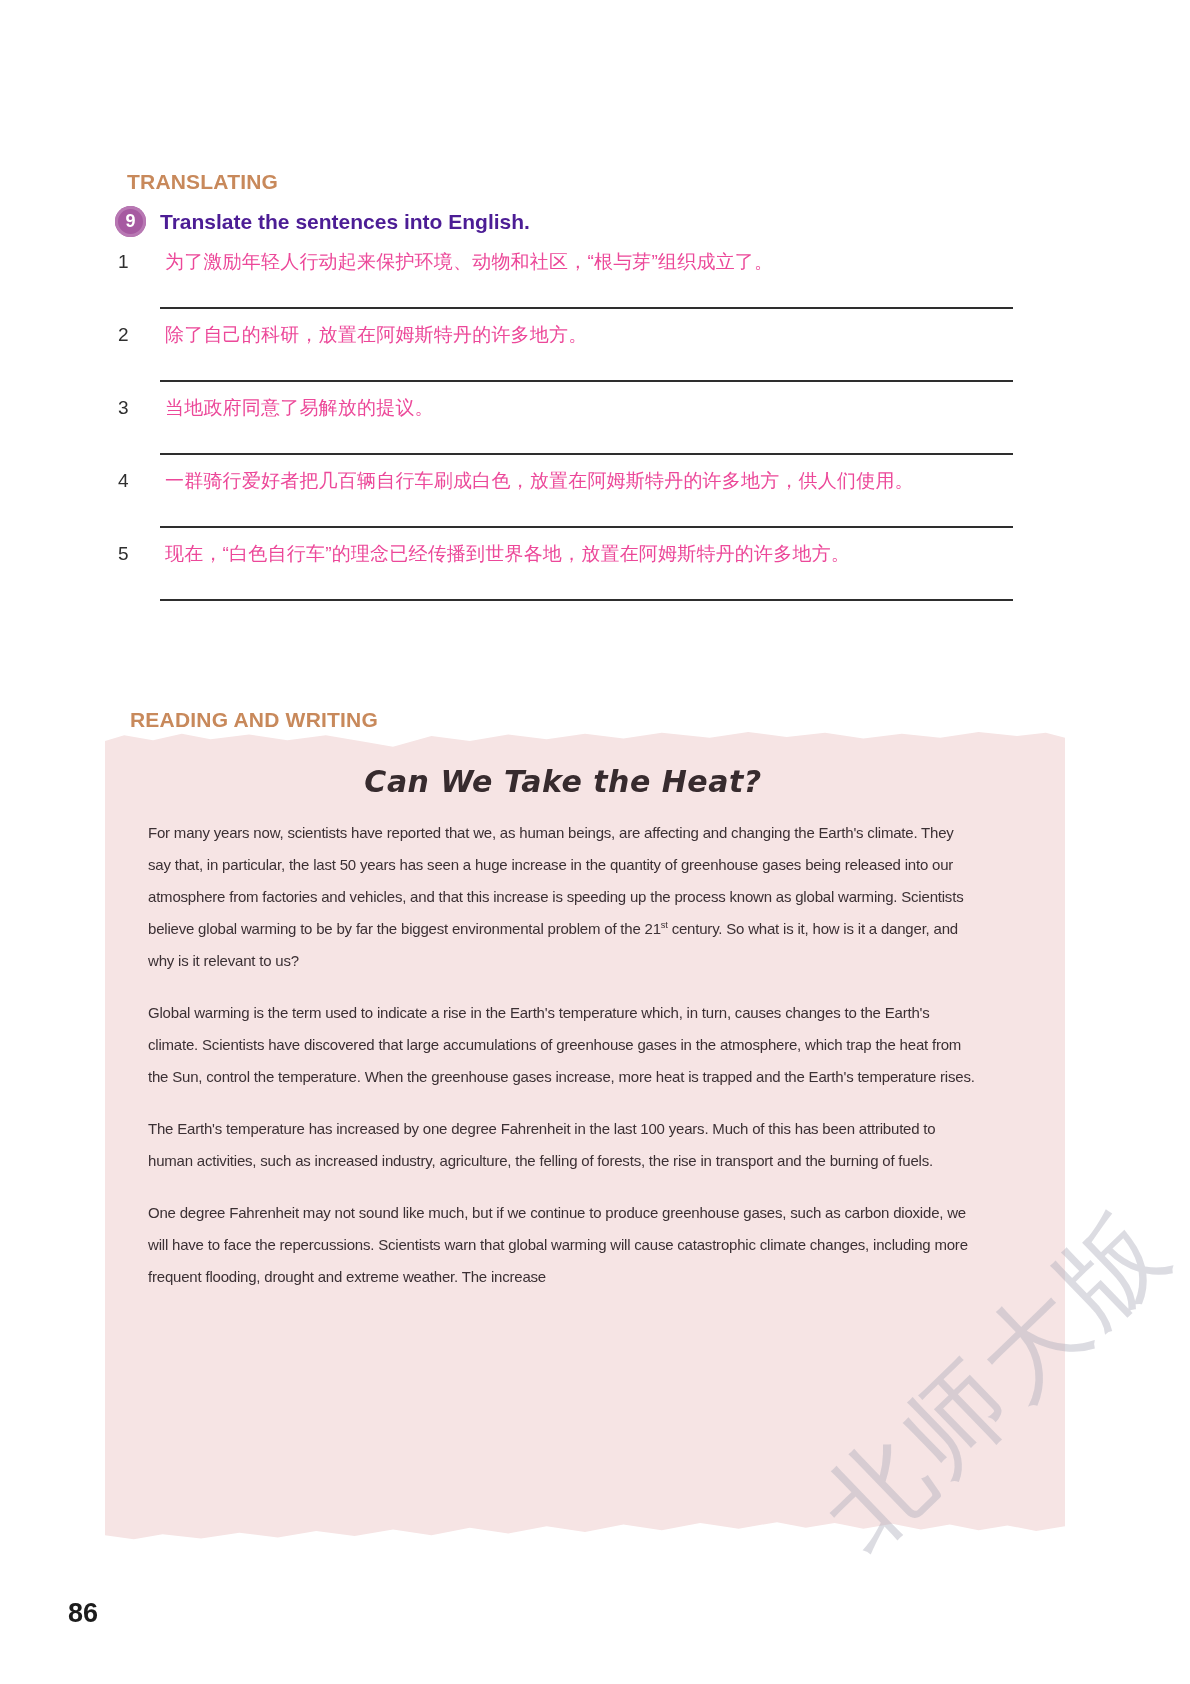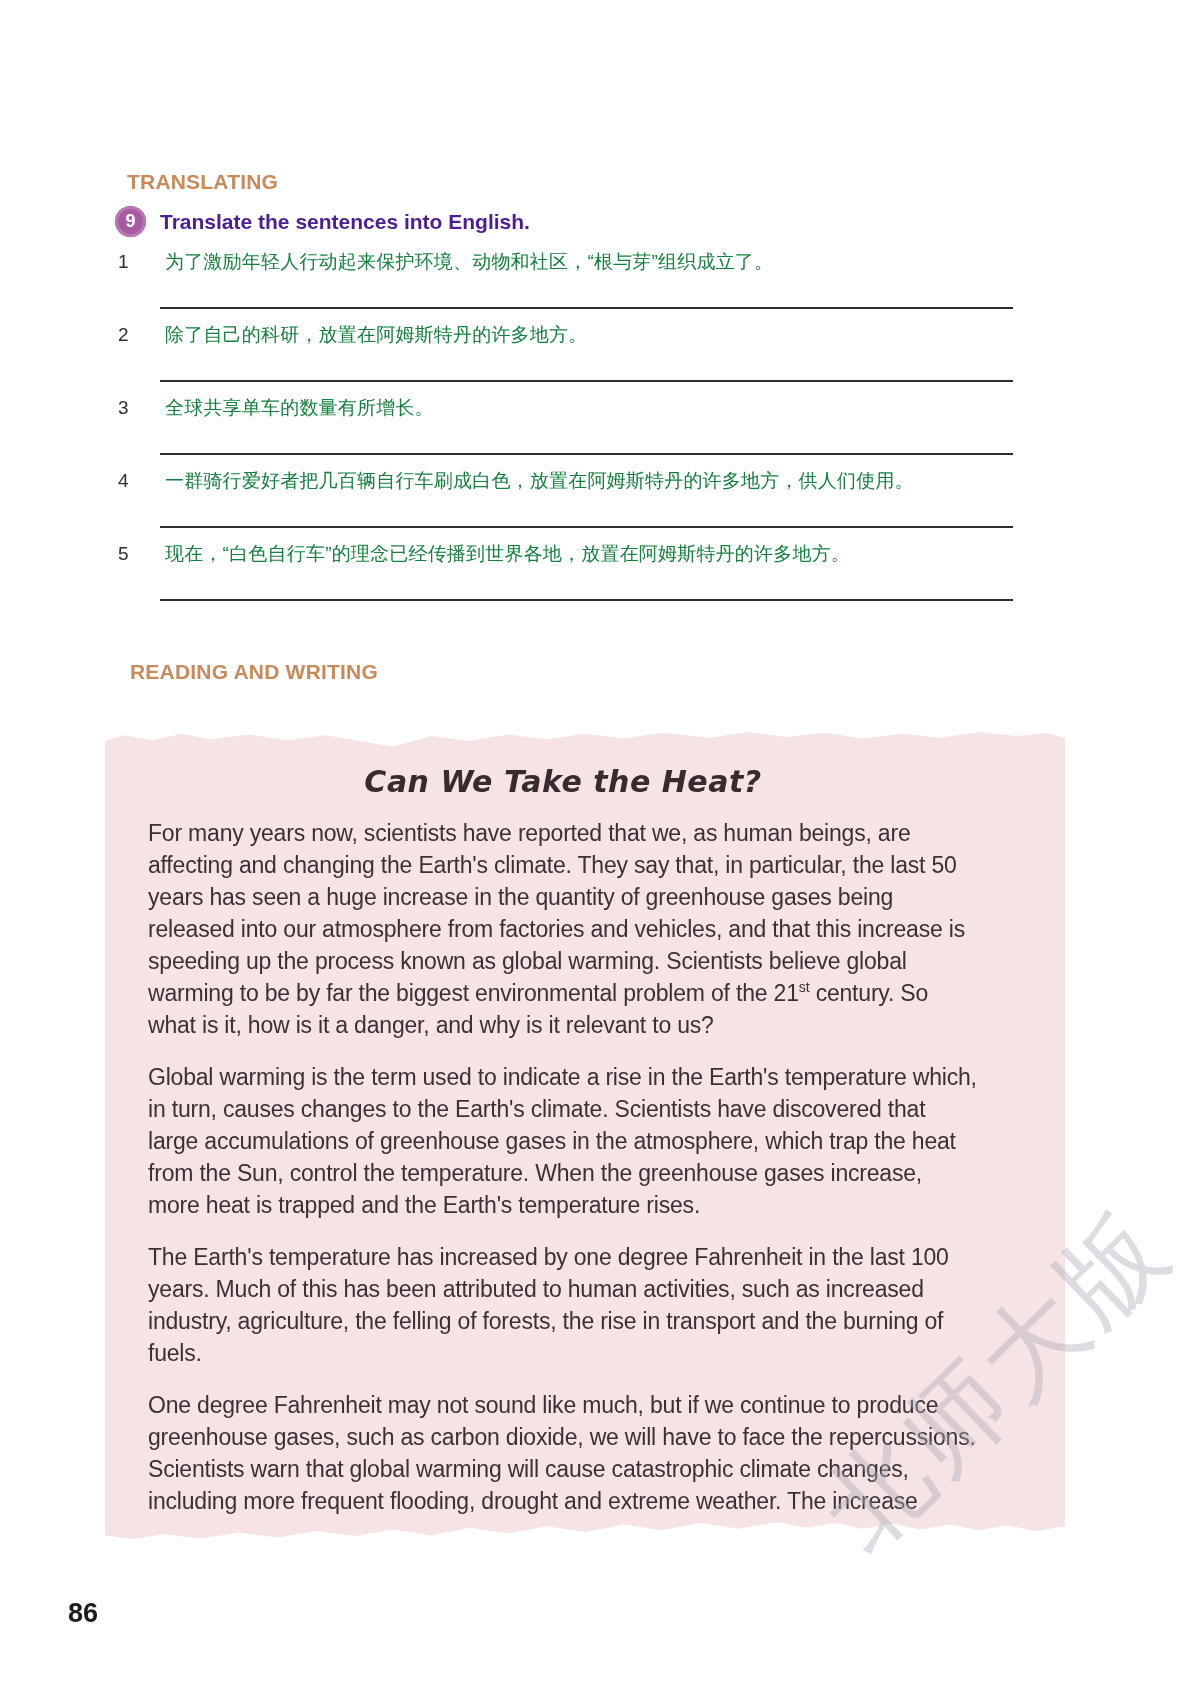--- a/index.html
+++ b/index.html
@@ -20,21 +20,21 @@
     font-weight:bold;
     font-size:21px;
     letter-spacing:0.2px;
     color:#c8895b;
     font-family:"Liberation Sans", sans-serif;
   }
   #translating-heading{
     position:absolute; left:127px; top:170px;
   }
   #reading-heading{
-    position:absolute; left:130px; top:660px;
+    position:absolute; left:130px; top:708px;
   }
   
   .exercise-row{
     position:absolute; left:115px; top:206px;
     display:flex; align-items:center; gap:14px;
   }
   .exercise-badge{
     width:31px;height:31px;border-radius:50%;
     background:#a65aa1;
     box-shadow:inset 0 0 0 3px #b878b3;
@@ -49,21 +49,21 @@
   
   .titems{
     position:absolute; left:118px; top:248px; width:880px;
   }
   .titem{ margin-bottom:12px; position:relative; padding-left:47px; }
   .tnum{
     position:absolute; left:0; top:0;
     font-size:19px; color:#2f2f2f; line-height:27px;
   }
   .ttext{
-    font-size:19px; color:#15803d; line-height:27px;
+    font-size:19px; color:#ec4899; line-height:27px;
     letter-spacing:0.2px;
     display:block;
   }
   .answer-line{
     margin-left:-5px;
     margin-top:32px;
     width:853px;
     border-bottom:2px solid #2e2e2e;
     height:0;
   }
@@ -92,21 +92,21 @@
     text-align:center;
     font-family:"DejaVu Sans", sans-serif;
     font-style:italic;
     font-weight:bold;
     font-size:30px;
     color:#372b2e;
     margin:0 0 18px 0;
     letter-spacing:0.5px;
   }
   .reading-paragraph{
-    font-size:23px;
+    font-size:15px;
     line-height:32px;
     color:#3b3034;
     margin:0 0 20px 0;
     letter-spacing:-0.2px;
   }
   .reading-paragraph sup{ font-size:0.62em; line-height:0; }
   
   .page-number{
     position:absolute; left:68px; top:1598px;
     font-size:27px; font-weight:bold; color:#1c1c1c;
@@ -144,21 +144,21 @@
     </div>
 
     <div class="titem">
       <span class="tnum">2</span>
       <span class="ttext">除了自己的科研，放置在阿姆斯特丹的许多地方。</span>
       <div class="answer-line"></div>
     </div>
 
     <div class="titem">
       <span class="tnum">3</span>
-      <span class="ttext">全球共享单车的数量有所增长。</span>
+      <span class="ttext">当地政府同意了易解放的提议。</span>
       <div class="answer-line"></div>
     </div>
 
     <div class="titem">
       <span class="tnum">4</span>
       <span class="ttext">一群骑行爱好者把几百辆自行车刷成白色，放置在阿姆斯特丹的许多地方，供人们使用。</span>
       <div class="answer-line"></div>
     </div>
 
     <div class="titem">

